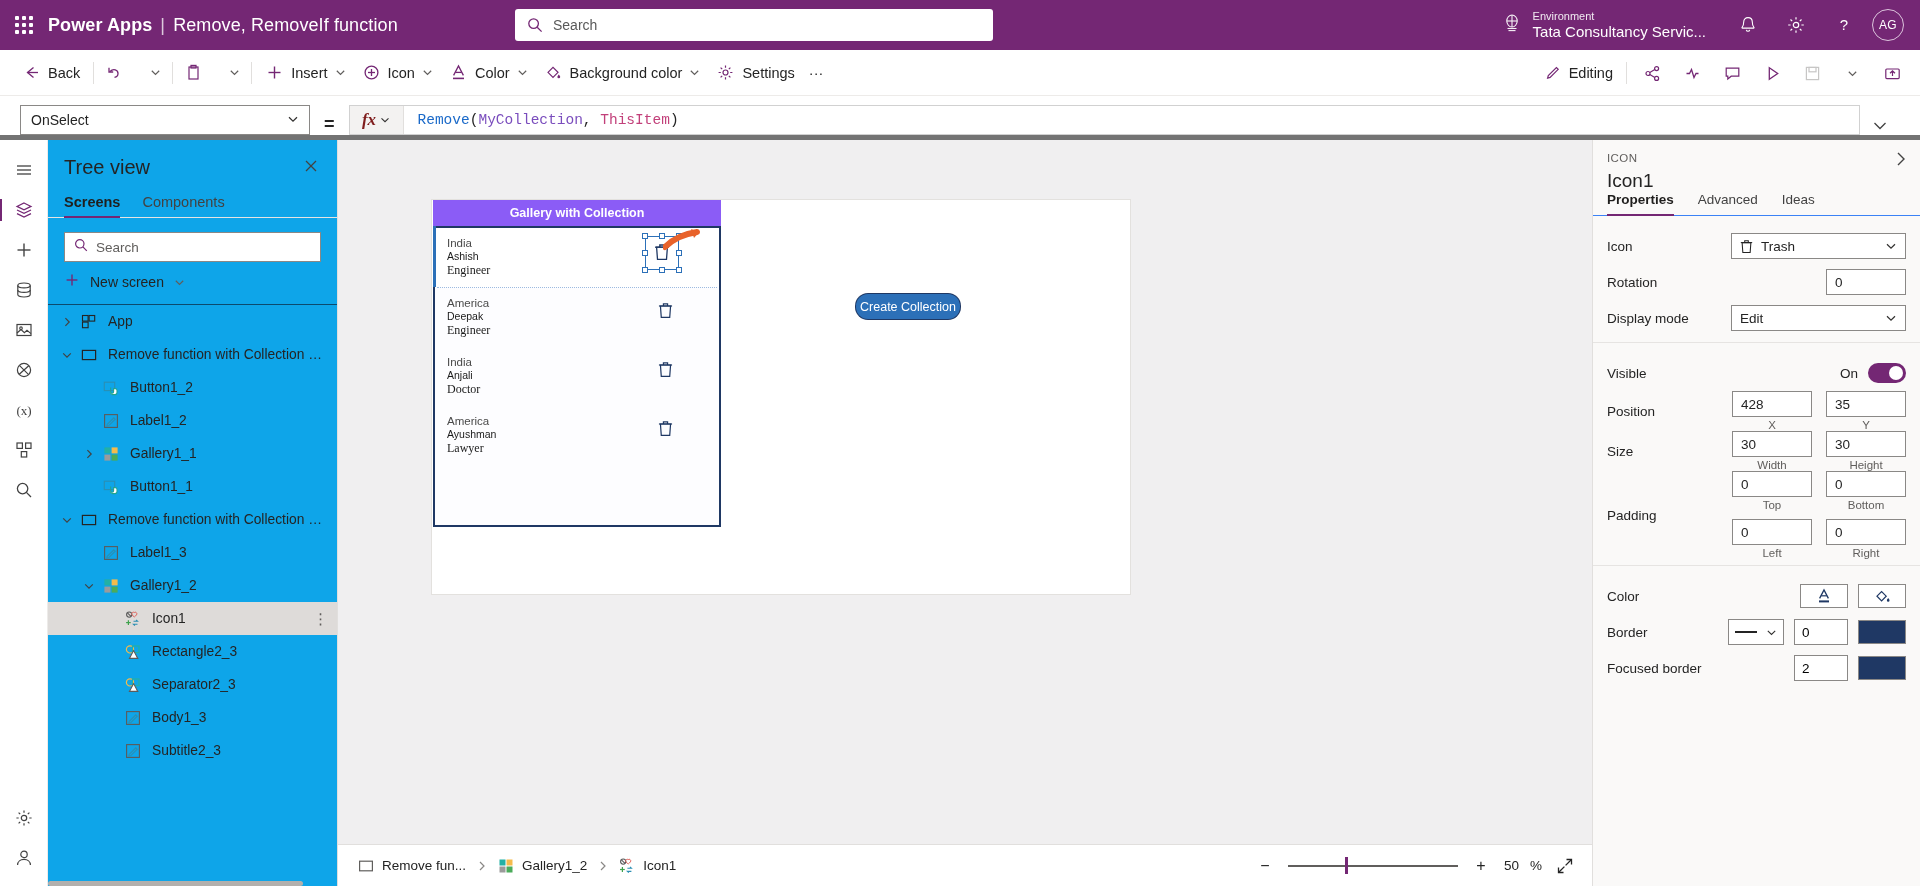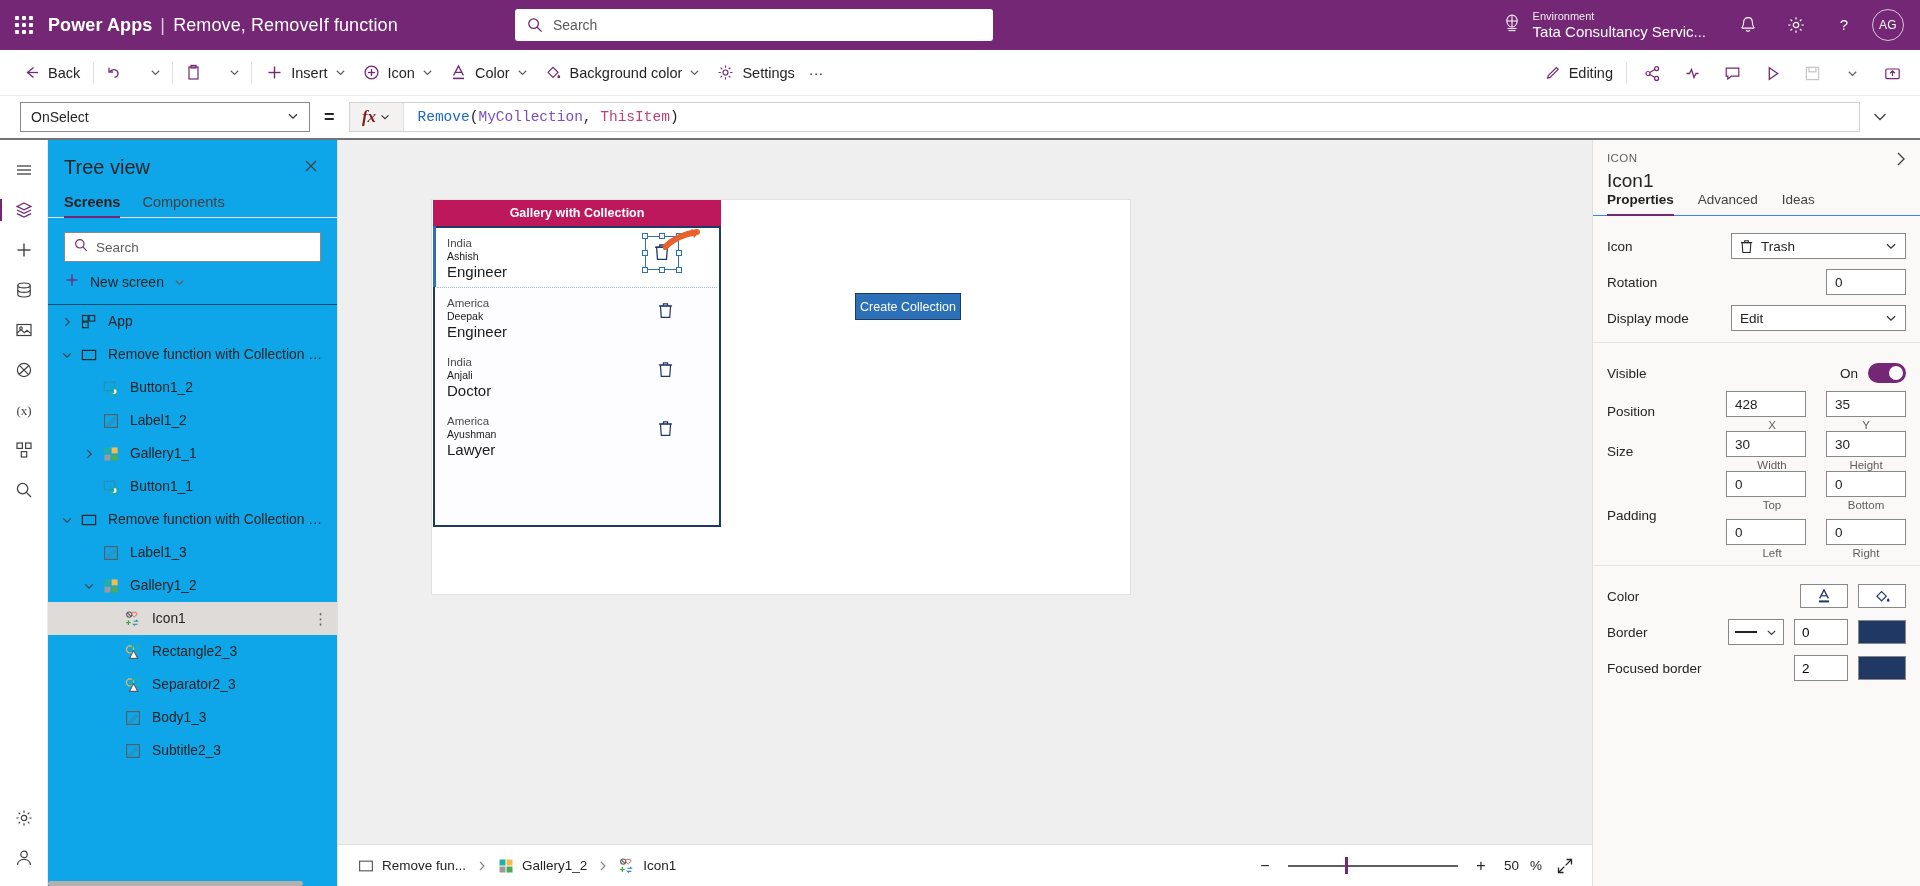--- a/index.html
+++ b/index.html
@@ -55,22 +55,22 @@
   .cmd .chev { margin-left: 7px; display: flex; color: #605e5c; }
   .cmd-sep { width: 1px; height: 22px; background: #e1dfdd; margin: 0 5px; }
   .cmd.small { padding: 0 6px; }
   .cmd-right { position: absolute; right: 8px; top: 0; height: 46px; display: flex; align-items: center; }
   .cmd-right .cmd .glyph { margin-right: 6px; }
   .ricon { width: 40px; height: 32px; display: flex; align-items: center; justify-content: center; cursor: pointer; border-radius: 2px; }
   .ricon.disabled { opacity: .35; cursor: default; }
 
   
   .fxbar {
-    height: 44px; flex: 0 0 44px; background: #fff; display: flex; align-items: center;
-    padding: 0 20px 0 20px; border-bottom: 2px solid #737373; gap: 0;
+    height: 44px; flex: 0 0 44px; background: #fff; display: flex; align-items: flex-end;
+    padding: 0 20px 0 20px; border-bottom: 5px solid #737373; gap: 0;
   }
   .propselect {
     width: 290px; height: 30px; border: 1px solid #8a8886; background: #fff;
     display: flex; align-items: center; padding: 0 10px; font-size: 14px; color: #242424; cursor: pointer;
   }
   .propselect .v { margin-left: auto; color: #323130; }
   .eq { font-size: 18px; font-weight: 700; color: #242424; margin: 0 14px; }
   .fxwrap { flex: 1; height: 30px; border: 1px solid #d1d1d1; display: flex; align-items: center; background: #fff; }
   .fxbtn { width: 54px; height: 28px; display: flex; align-items: center; justify-content: center;
            border-right: 1px solid #e1dfdd; background: #f3f2f1; cursor: pointer; gap: 4px; }
@@ -132,48 +132,48 @@
 
   
   .canvaswrap { flex: 1; background: #f0eff0; position: relative; display: flex; flex-direction: column; min-width: 0; }
   .canvas-scroll { flex: 1; position: relative; overflow: hidden; }
   .screen {
     position: absolute; left: 94px; top: 60px; width: 698px; height: 394px;
     background: #fff; box-shadow: 0 0 0 1px #e3e1de;
   }
   .gal-outer { position: absolute; left: 1px; top: 0px; width: 288px; height: 327px; }
   .gal-title {
-    position: absolute; left: 0; top: 0; width: 288px; height: 26px; background: #be185d;
+    position: absolute; left: 0; top: 0; width: 288px; height: 26px; background: #8b5cf6;
     color: #fff; font-size: 12.5px; font-weight: 700; display: flex; align-items: center; justify-content: center;
   }
   .gal-box {
     position: absolute; left: 0; top: 26px; width: 288px; height: 301px;
     background: #fdfdff; border: 2px solid #1f3864;
   }
   .gal-row { position: relative; height: 59px; padding: 9px 0 0 12px; }
   .gal-row .r1 { font-size: 11.5px; color: #4a4a4a; line-height: 1.12; }
   .gal-row .r2 { font-size: 10.5px; color: #1a1a1a; line-height: 1.25; }
-  .gal-row .r3 { font-size: 15px; color: #1a1a1a; line-height: 1.25; }
+  .gal-row .r3 { font-size: 12px; color: #1a1a1a; line-height: 1.25; font-family: Liberation Serif, serif; }
   .gal-row .trash { position: absolute; right: 46px; top: 14px; color: #1f3864; }
   .gal-row.first { background: #fff; }
   .gal-row.first::before { content:""; position:absolute; left:-2px; top:-2px; bottom:0; width:3px; background:#2c70b8; }
   .row-div { height: 0; border-top: 1px dotted #9dbbe0; margin: 0 2px; }
   .sel-icon { position: absolute; right: 40px; top: 8px; width: 34px; height: 34px; }
   .sel-icon .box { position: absolute; inset: 0; border: 1px solid #2c70b8; }
   .sel-icon .h { position: absolute; width: 6px; height: 6px; background: #fff; border: 1px solid #2c70b8; }
   .sel-icon .h.tl { left:-3px; top:-3px; } .sel-icon .h.tm { left:50%; margin-left:-3px; top:-3px; }
   .sel-icon .h.tr { right:-3px; top:-3px; } .sel-icon .h.ml { left:-3px; top:50%; margin-top:-3px; }
   .sel-icon .h.mr { right:-3px; top:50%; margin-top:-3px; } .sel-icon .h.bl { left:-3px; bottom:-3px; }
   .sel-icon .h.bm { left:50%; margin-left:-3px; bottom:-3px; } .sel-icon .h.br { right:-3px; bottom:-3px; }
   .sel-icon .tr-glyph { position:absolute; left:9px; top:7px; color:#1f3864; }
   .cursor-arrow { position: absolute; left: 18px; top: -8px; }
   .createbtn {
     position: absolute; left: 424px; top: 94px; width: 104px; height: 25px;
     background: #2c70b8; color: #fff; font-size: 12.5px; display: flex;
-    align-items: center; justify-content: center; border-radius: 0; cursor: pointer;
+    align-items: center; justify-content: center; border-radius: 12px; cursor: pointer;
     box-shadow: 0 0 0 1px #1f3864;
   }
 
   
   .statusbar {
     height: 42px; flex: 0 0 42px; background: #fff; border-top: 1px solid #e1dfdd;
     display: flex; align-items: center; padding-left: 14px; position: relative;
   }
   .crumb { display: flex; align-items: center; cursor: pointer; padding: 4px 6px; border-radius: 2px; }
   .crumb .ci { margin-right: 8px; display: flex; }
@@ -206,21 +206,21 @@
   .prow { display: flex; align-items: center; min-height: 36px; }
   .prow .lab { font-size: 13.5px; color: #242424; flex: 1; }
   .ctl {
     width: 175px; height: 26px; border: 1px solid #8a8886; background: #fff;
     display: flex; align-items: center; padding: 0 8px; font-size: 13.5px; color: #242424; cursor: pointer;
   }
   .ctl .gl { margin-right: 8px; display: flex; }
   .ctl .cv { margin-left: auto; display: flex; color: #323130; }
   .num { width: 80px; height: 26px; border: 1px solid #8a8886; background: #fff;
          display: flex; align-items: center; padding: 0 8px; font-size: 13.5px; color: #242424; }
-  .pair { display: flex; gap: 20px; }
+  .pair { display: flex; gap: 14px; }
   .subrow { display: flex; gap: 14px; margin-top: 2px; }
   .sublbl { width: 80px; text-align: center; font-size: 11.5px; color: #605e5c; }
   .rightgrp { margin-left: auto; display: flex; flex-direction: column; align-items: flex-end; }
   .toggle { display: flex; align-items: center; gap: 10px; margin-left: auto; }
   .toggle .on { font-size: 13.5px; color: #242424; }
   .tg { width: 38px; height: 20px; border-radius: 10px; background: #742774; position: relative; cursor: pointer; }
   .tg i { position: absolute; right: 3px; top: 3px; width: 14px; height: 14px; border-radius: 50%; background: #fff; }
   .swatch { width: 48px; height: 24px; background: #1f3864; border: 1px solid #8a8886; cursor: pointer; }
   .btnbox { width: 48px; height: 24px; border: 1px solid #8a8886; background:#fff; display:flex; align-items:center; justify-content:center; cursor:pointer; }
   .linesel { width: 56px; height: 26px; border: 1px solid #8a8886; background:#fff; display:flex; align-items:center; padding:0 6px; cursor:pointer; }

